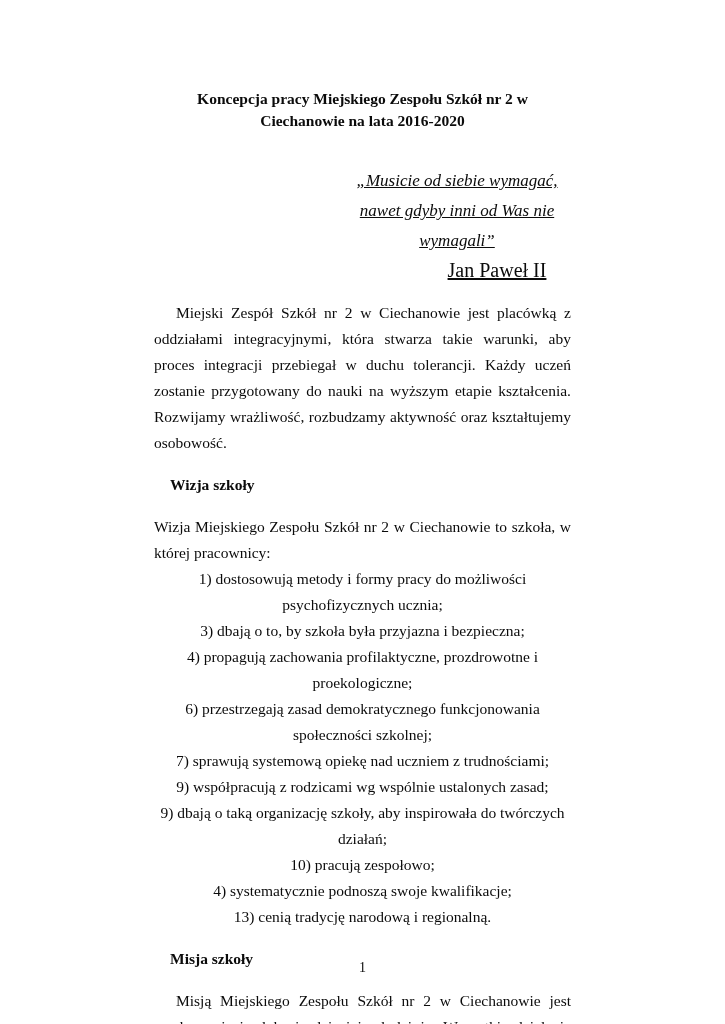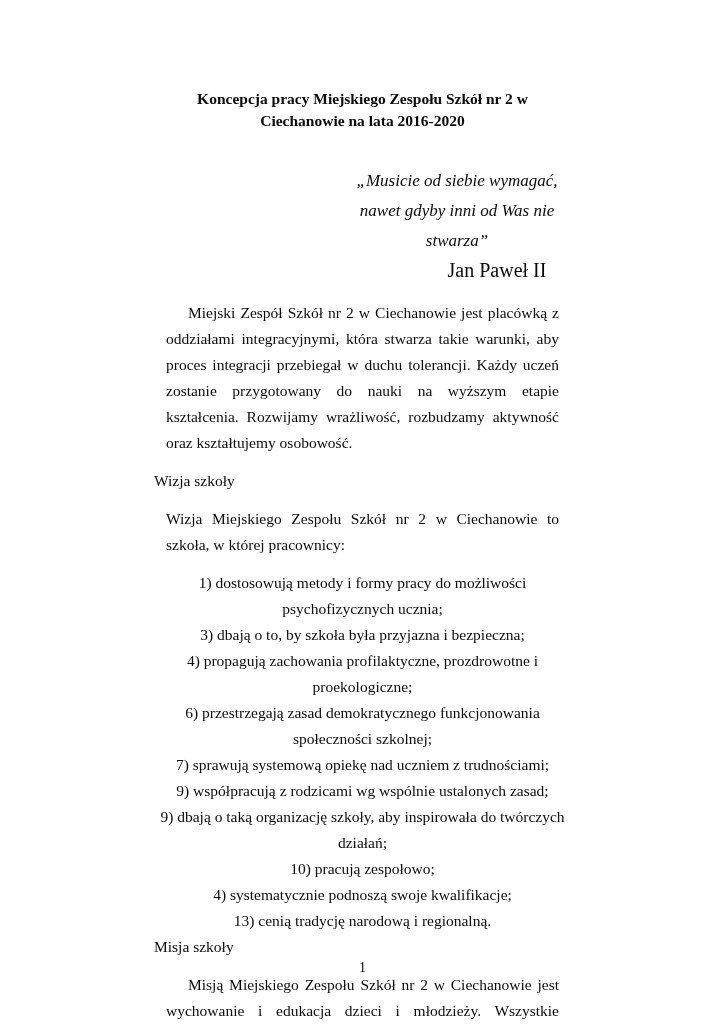--- a/index.html
+++ b/index.html
@@ -24,43 +24,44 @@
   .title {
     font-size: 15.5px;
     font-weight: bold;
     text-align: center;
     margin: 0 0 34px 0;
     line-height: 22px;
   }
   .quote-block {
     margin: 0 0 18px 189px;
     text-align: center;
+    text-decoration: underline;
   }
   .quote-line {
     margin: 0;
     font-style: italic;
     font-size: 17px;
     line-height: 30px;
   }
   .quote-attribution {
     margin: 2px 0 0 80px;
     font-size: 20px;
     line-height: 24px;
   }
   .para {
-    margin: 12px;
+    margin: 0;
     text-align: justify;
   }
   .para.indent {
     text-indent: 22px;
   }
   .heading {
     font-size: 15.5px;
-    font-weight: normal;
-    margin: 0;
+    font-weight: bold;
+    margin: 16px;
     line-height: 26px;
   }
   .list-item {
     margin: 0;
     text-align: center;
   }
   .page-number {
     position: absolute;
     left: 0;
     right: 0;
@@ -72,21 +73,21 @@
 </style>
 </head>
 <body>
 
 <div class="page">
 
   <h1 class="title">Koncepcja pracy Miejskiego Zespołu Szkół nr 2 w Ciechanowie na lata 2016-2020</h1>
 
   <div class="quote-block">
     <p class="quote-line">„Musicie od siebie wymagać,</p>
-    <p class="quote-line">nawet gdyby inni od Was nie stwarza”</p>
+    <p class="quote-line">nawet gdyby inni od Was nie wymagali”</p>
     <p class="quote-attribution">Jan Paweł II</p>
   </div>
 
   <p class="para indent">Miejski Zespół Szkół nr 2 w Ciechanowie jest placówką z oddziałami integracyjnymi, która stwarza takie warunki, aby proces integracji przebiegał w duchu tolerancji. Każdy uczeń zostanie przygotowany do nauki na wyższym etapie kształcenia. Rozwijamy wrażliwość, rozbudzamy aktywność oraz kształtujemy osobowość.</p>
 
   <h2 class="heading">Wizja szkoły</h2>
 
   <p class="para">Wizja Miejskiego Zespołu Szkół nr 2 w Ciechanowie to szkoła, w której pracownicy:</p>
 
   <p class="list-item">1) dostosowują metody i formy pracy do możliwości psychofizycznych ucznia;</p>

